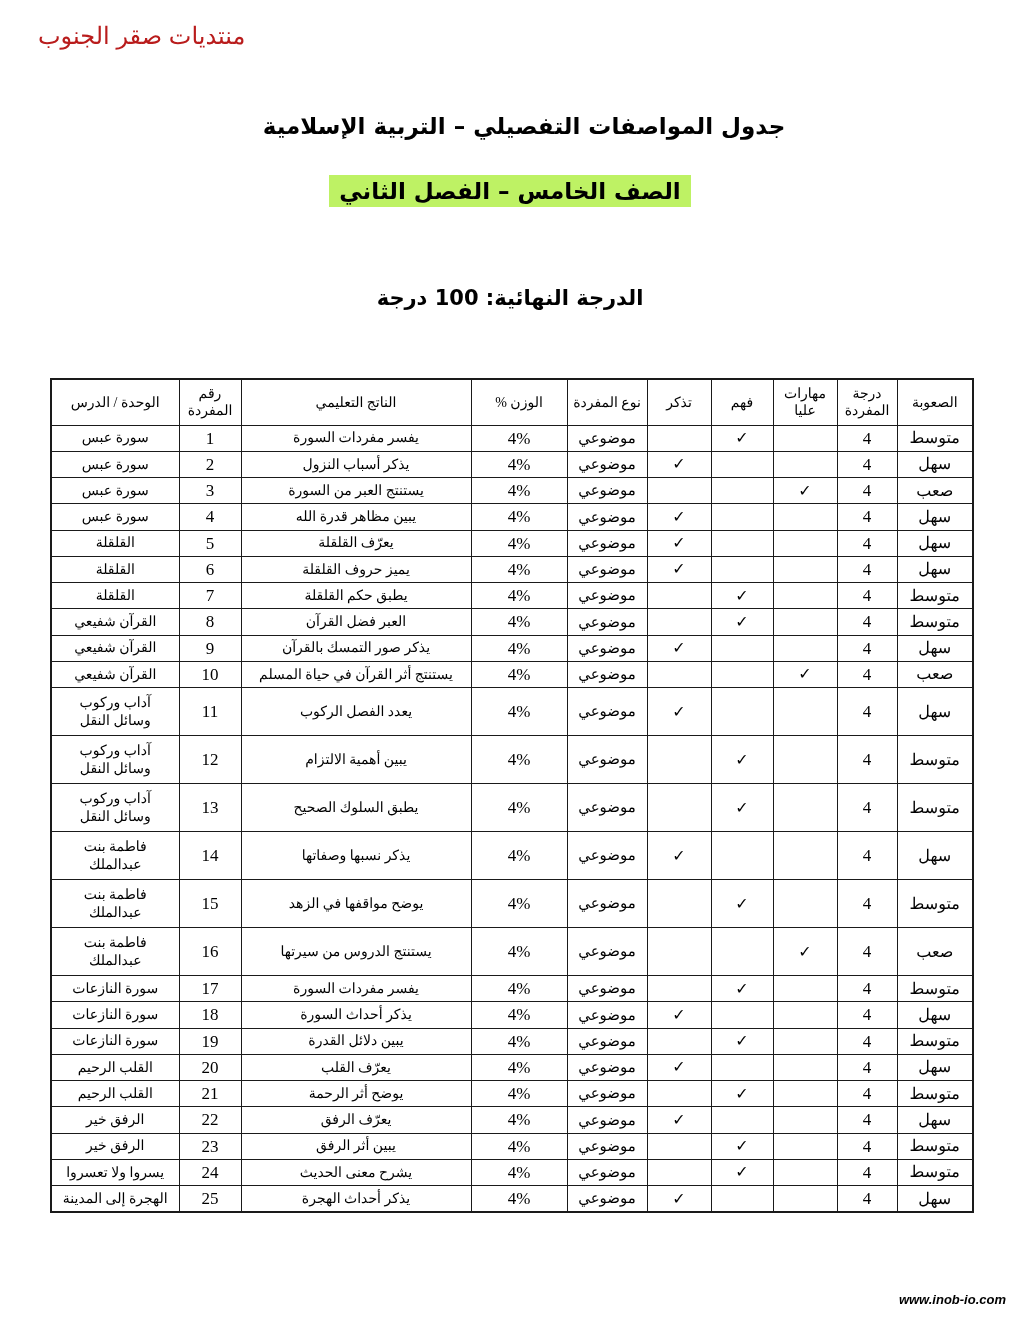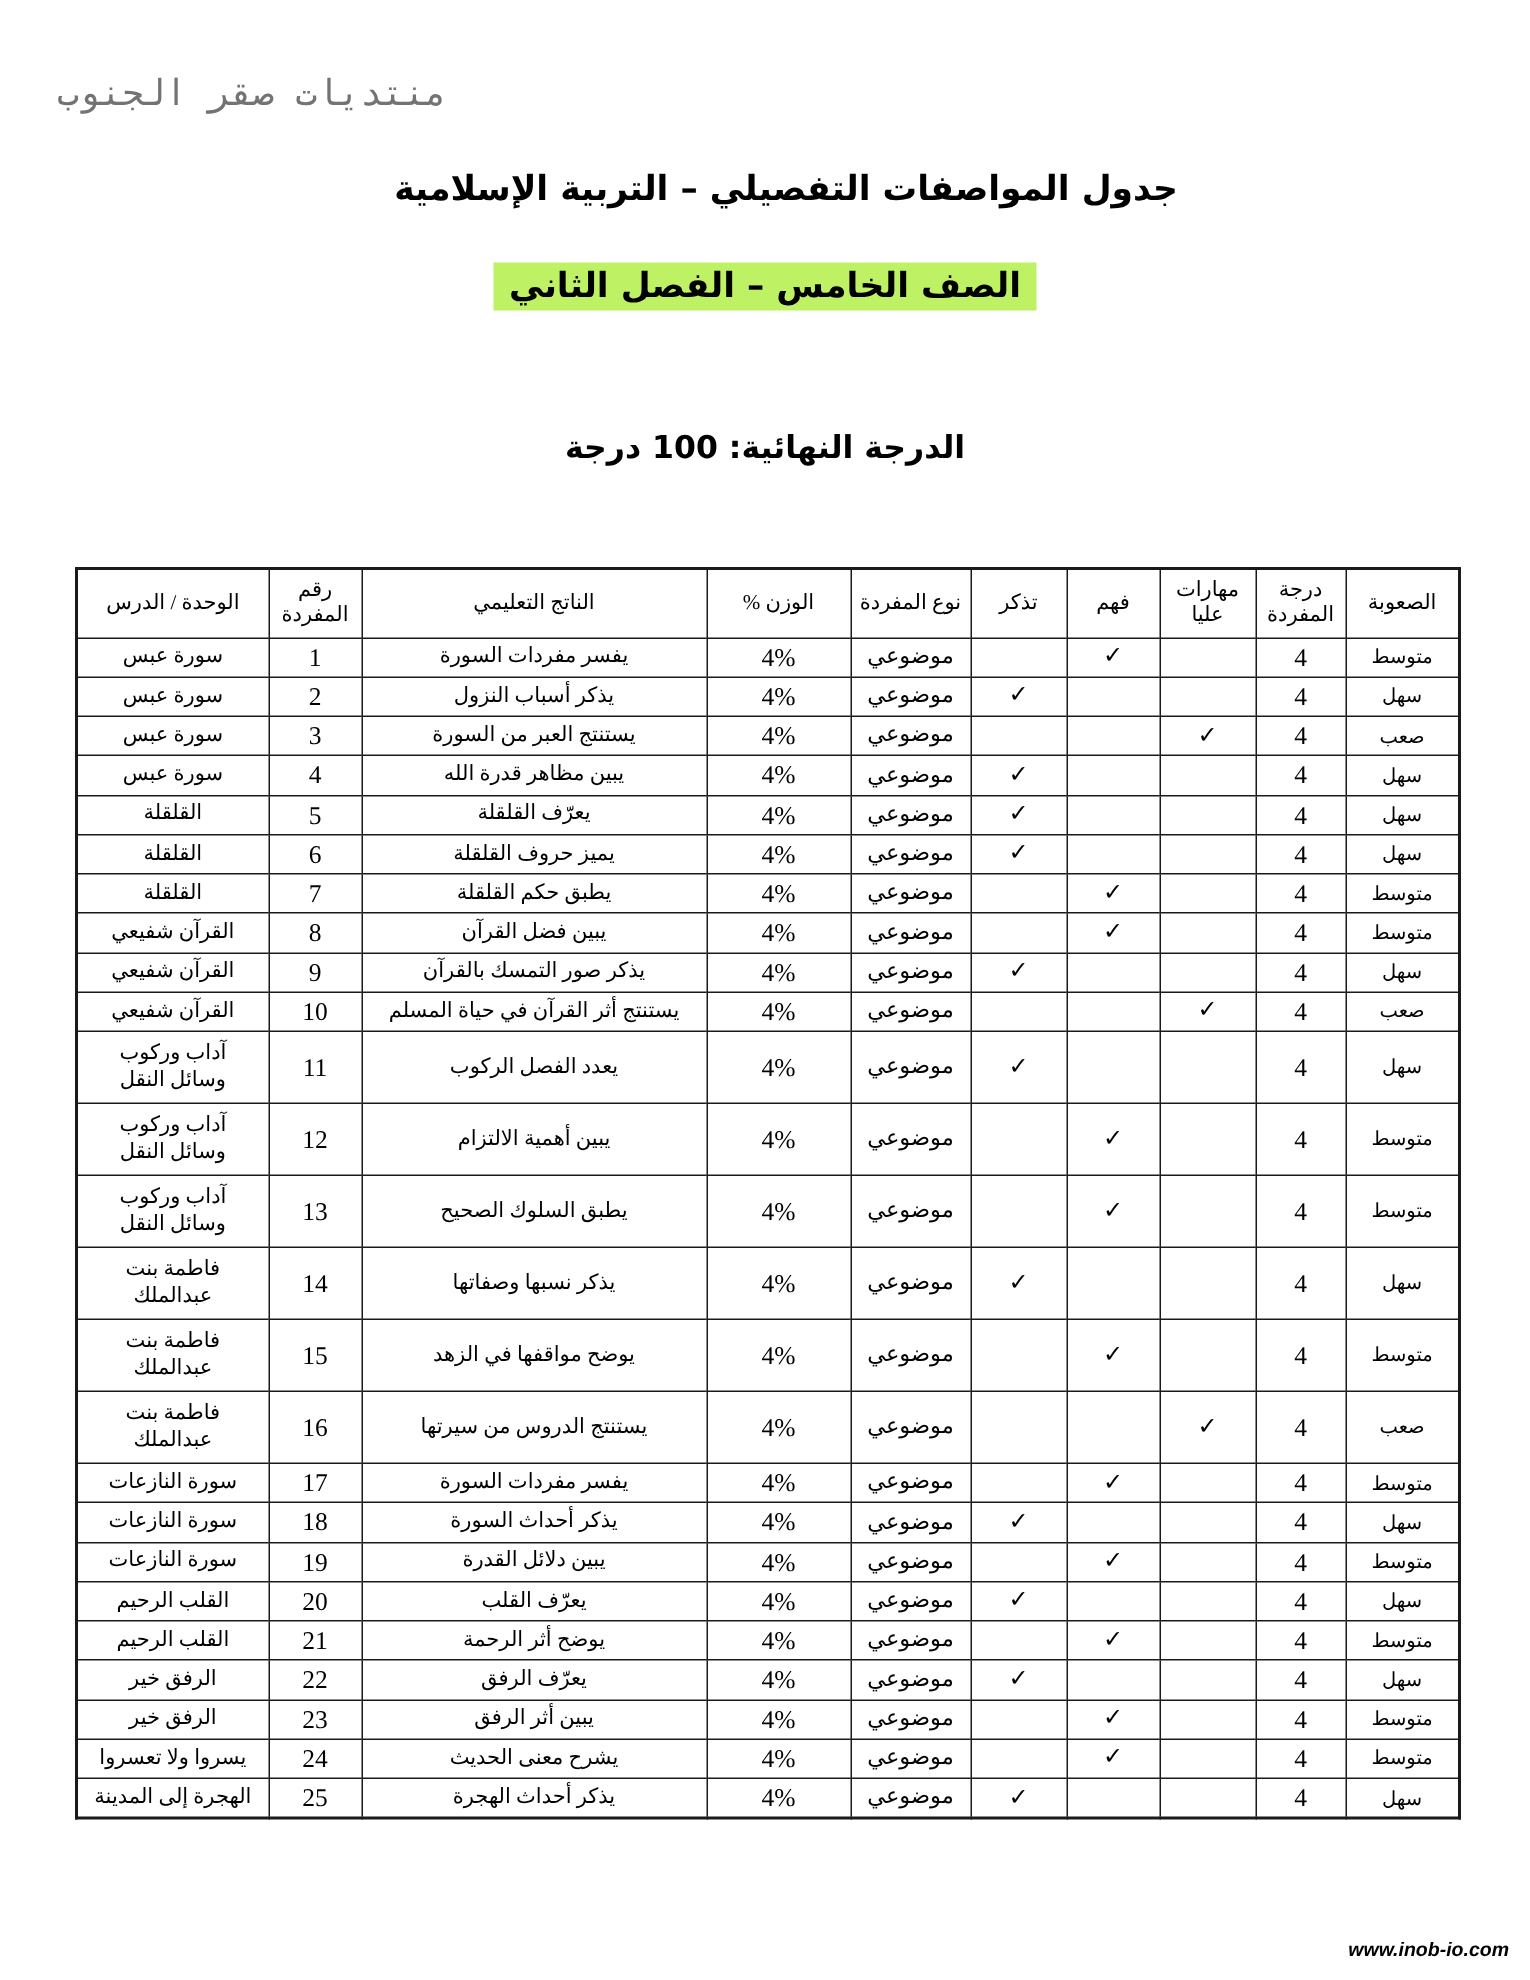--- a/index.html
+++ b/index.html
@@ -1,22 +1,22 @@
 <!DOCTYPE html>
 <html lang="ar"><head>
 <meta charset="utf-8">
 <style>
   * { margin:0; padding:0; box-sizing:border-box; }
   body { background:#ffffff; font-family:"Liberation Serif","DejaVu Serif",serif; color:#000; }
   .page { position:relative; width:1020px; height:1320px; background:#ffffff; margin:0 auto; overflow:hidden; }
 
   .watermark {
-    position:absolute; top:48px; left:38px;
-    font-family:Liberation Mono, monospace;
-    font-size:24px; color:#737373; font-weight:normal;
+    position:absolute; top:22px; left:38px;
+    font-family:Liberation Sans, sans-serif;
+    font-size:24px; color:#b91c1c; font-weight:normal;
   }
 
   .doc-title {
     position:absolute; top:113px; left:0; width:100%;
     text-align:center; font-family:"DejaVu Sans","Liberation Sans",sans-serif;
     font-size:23px; font-weight:bold;padding-left:28px;
   }
   .subtitle-wrap {
     position:absolute; top:175px; left:0; width:100%; text-align:center;
   }
@@ -39,21 +39,21 @@
     border:2px solid #1a1a1a;
   }
   .spec th, .spec td {
     border:1.5px solid #1a1a1a; text-align:center; vertical-align:middle;
     padding:2px 3px; line-height:1.25; overflow:hidden;
   }
   .spec thead tr { height:46px; }
   .spec tbody tr { height:25px; }
   .spec tbody tr.tall { height:48px; }
   .spec th { font-weight:normal; font-size:14px; }
-  .col-difficulty { width:76px; font-size:13px; }
+  .col-difficulty { width:76px; font-size:16px; }
   .col-score { width:60px; font-size:17px; }
   .col-higher_skills { width:64px; font-size:16px; }
   .col-understand { width:62px; font-size:16px; }
   .col-remember { width:64px; font-size:16px; }
   .col-item_type { width:80px; font-size:15px; }
   .col-weight { width:96px; font-size:17px; }
   .col-outcome { width:230px; font-size:14px; }
   .col-item_number { width:62px; font-size:17px; }
   .col-lesson { width:128px; font-size:14px; white-space:pre-line; }
 
@@ -192,21 +192,21 @@
           <td class="col-lesson">القلقلة</td>
         </tr>
         <tr>
           <td class="col-difficulty">متوسط</td>
           <td class="col-score">4</td>
           <td class="col-higher_skills"></td>
           <td class="col-understand">✓</td>
           <td class="col-remember"></td>
           <td class="col-item_type">موضوعي</td>
           <td class="col-weight">4%</td>
-          <td class="col-outcome">يبين فضل القرآن</td>
+          <td class="col-outcome">العبر فضل القرآن</td>
           <td class="col-item_number">8</td>
           <td class="col-lesson">القرآن شفيعي</td>
         </tr>
         <tr>
           <td class="col-difficulty">سهل</td>
           <td class="col-score">4</td>
           <td class="col-higher_skills"></td>
           <td class="col-understand"></td>
           <td class="col-remember">✓</td>
           <td class="col-item_type">موضوعي</td>

